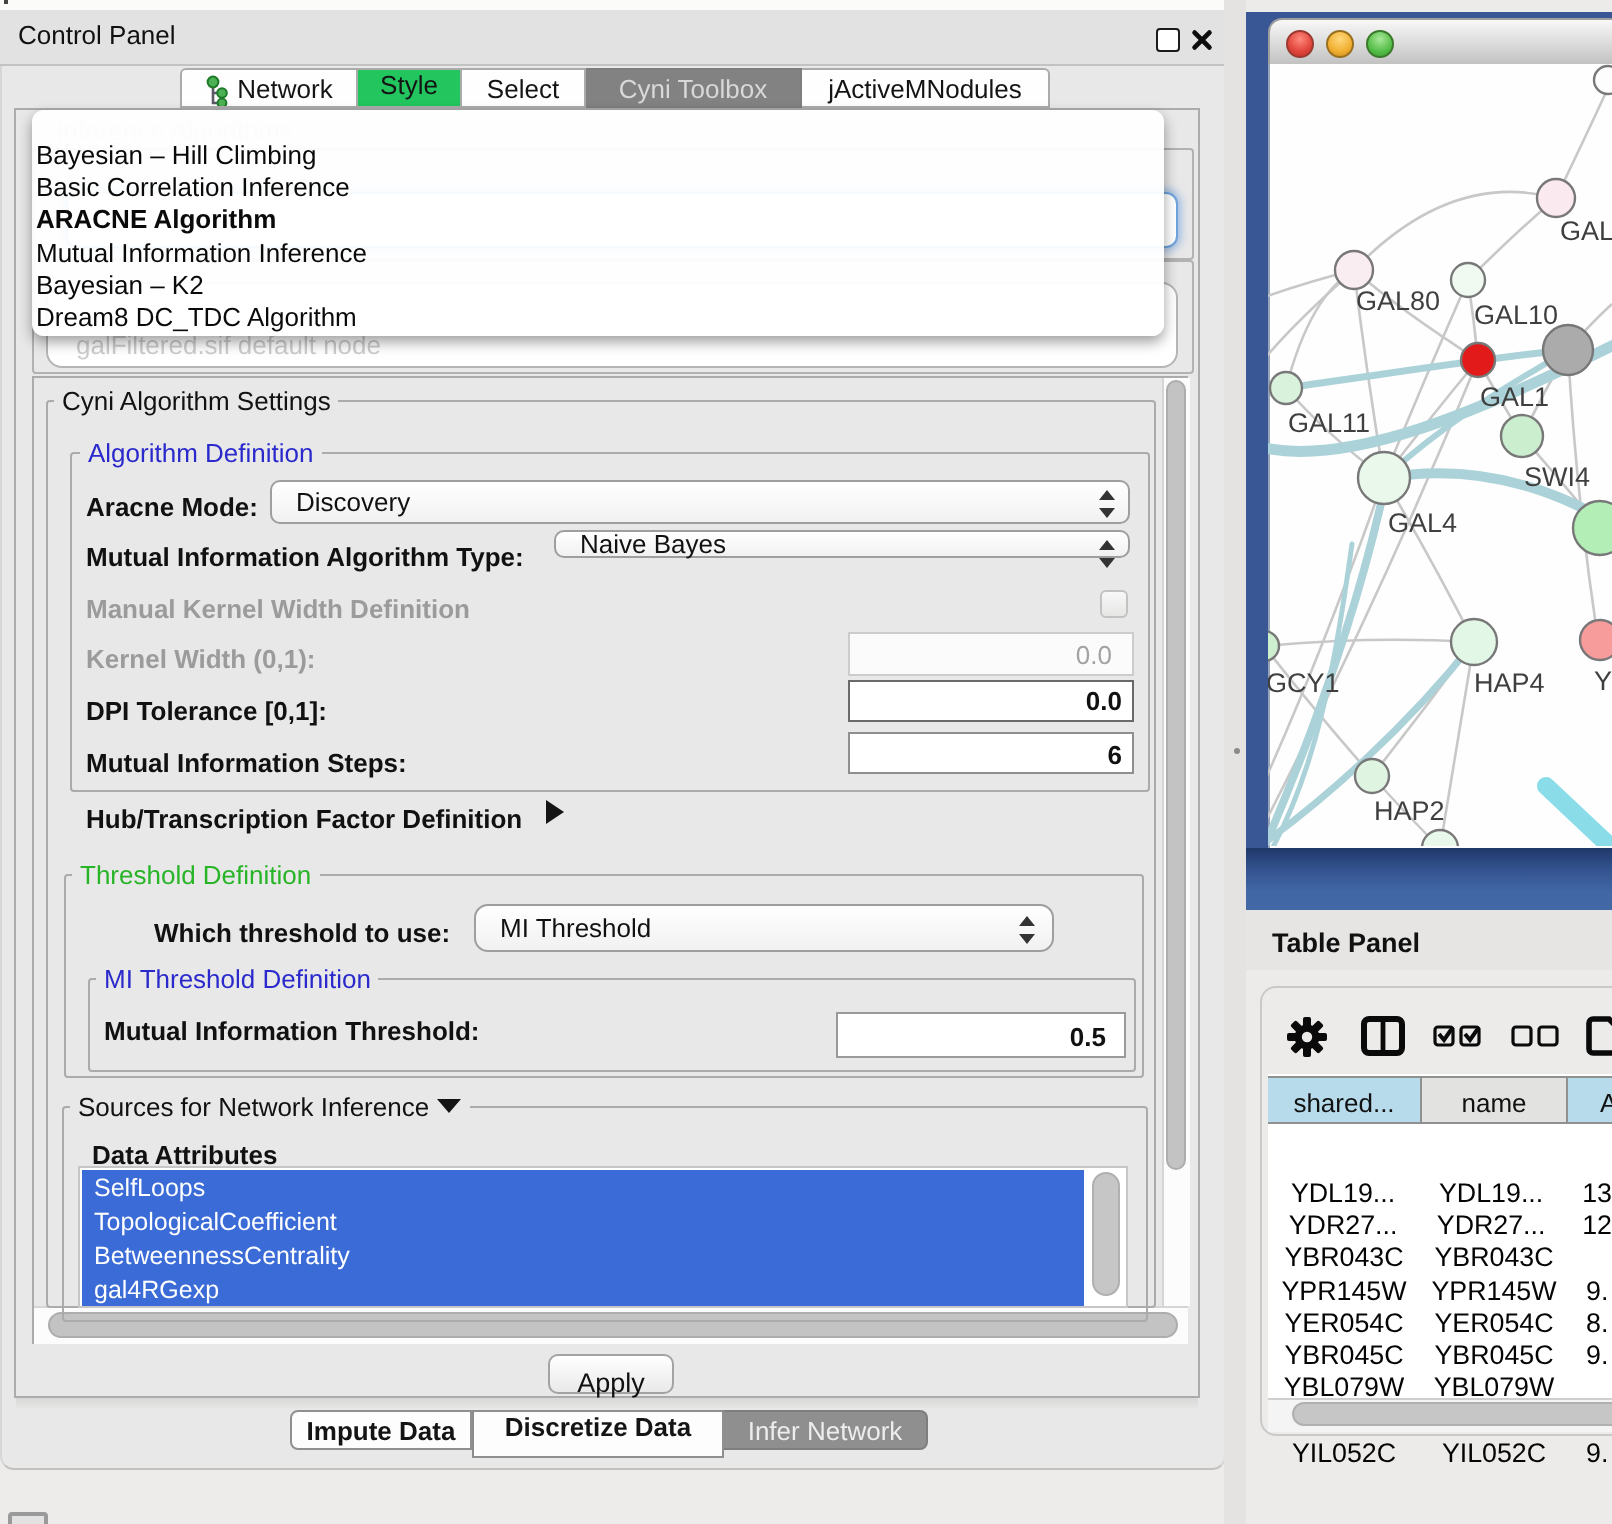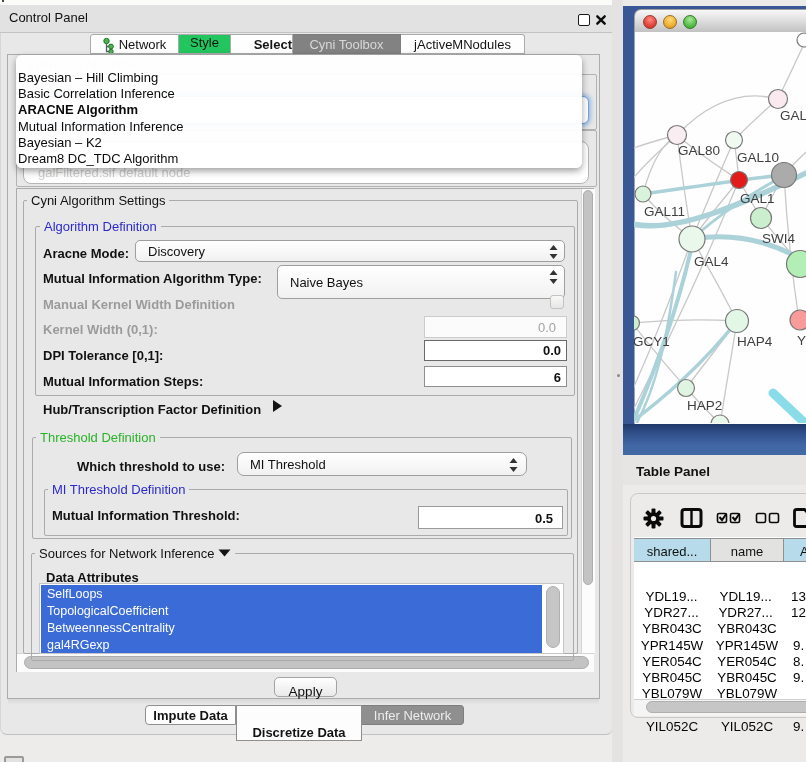--- a/index.html
+++ b/index.html
@@ -37,21 +37,21 @@
         <path d="M3.5 6 V14.5 H7 M3.5 9.5 H6" fill="none" stroke="#5A5A66" stroke-width="1.3"></path>
         <circle cx="3.5" cy="4" r="2.7" fill="#4CB154" stroke="#1C7A28" stroke-width="1"></circle>
         <circle cx="8" cy="9.5" r="2.4" fill="#4CB154" stroke="#1C7A28" stroke-width="1"></circle>
         <circle cx="8" cy="14.5" r="2.2" fill="#4CB154" stroke="#1C7A28" stroke-width="1"></circle>
       </svg>
    <span class="tabtxt">Network</span>
     </div>
  <div style="box-sizing:border-box;width:52px;height:20px;border:1px solid #ABABAB;border-left:none;background:#22c55e;display:flex;align-items:flex-start;justify-content:center;">
       <span class="tabtxt">Style</span>
     </div>
- <div style="box-sizing:border-box;width:62px;height:20px;border:1px solid #ABABAB;border-left:none;background:#FEFEFE;display:flex;align-items:center;justify-content:flex-end;font-weight:bold;">
+ <div style="box-sizing:border-box;width:62px;height:20px;border:1px solid #ABABAB;border-left:none;background:#FEFEFE;display:flex;align-items:center;justify-content:center;">
       <span class="tabtxt">Select</span>
     </div>
  <div style="box-sizing:border-box;width:108px;height:20px;border:1px solid #7E7E7E;border-left:none;background:#828282;display:flex;align-items:center;justify-content:center;">
       <span style="font-size:13px;color:#D8D8D8;">Cyni Toolbox</span>
     </div>
  <div style="box-sizing:border-box;width:124px;height:20px;border:1px solid #ABABAB;border-left:none;border-radius:0 3px 0 0;background:#FEFEFE;display:flex;align-items:center;justify-content:center;">
       <span class="tabtxt">jActiveMNodules</span>
     </div>
 </div>
 
@@ -78,21 +78,21 @@
 <div class="ab b13" style="left:43px;top:246px;">Aracne Mode:</div>
 <div class="combo" style="left:135px;top:240px;width:430px;height:22px;">
     <span class="ct">Discovery</span>
   <svg width="9" height="14" viewBox="0 0 9 14" style="position:absolute;right:6px;top:4px;">
       <path d="M4.5 0 L8.5 5 H0.5 Z" fill="#333"></path>
       <path d="M4.5 14 L8.5 9 H0.5 Z" fill="#333"></path>
     </svg>
   </div>
 
 <div class="ab b13" style="left:43px;top:271px;">Mutual Information Algorithm Type:</div>
-<div class="combo" style="left:277px;top:265px;width:288px;height:34px;">
+<div class="combo" style="left:277px;top:265px;width:288px;height:14px;">
     <span class="ct">Naive Bayes</span>
   <svg width="9" height="14" viewBox="0 0 9 14" style="position:absolute;right:6px;top:4px;">
       <path d="M4.5 0 L8.5 5 H0.5 Z" fill="#333"></path>
       <path d="M4.5 14 L8.5 9 H0.5 Z" fill="#333"></path>
     </svg>
   </div>
 
 <div class="ab b13" style="left:43px;top:297px;color:#9B9B9B;">Manual Kernel Width Definition</div>
 <div class="ab" style="left:550px;top:295px;width:14px;height:14px;background:linear-gradient(#F8F8F8,#E6E6E5);border:1px solid #C2C2C1;border-radius:3px;box-sizing:border-box;"></div>
 
@@ -140,21 +140,21 @@
 <div class="ab" style="left:16px;top:55px;width:566px;height:113px;background:rgba(255,255,255,0.94);border-radius:6px;box-shadow:0 3px 7px rgba(0,0,0,0.38);">
   <div style="position:absolute;left:2px;top:15px;font-size:13px;color:#0A0A0A;line-height:16.2px;white-space:nowrap;">Bayesian – Hill Climbing<br>Basic Correlation Inference<br><b>ARACNE Algorithm</b><br>Mutual Information Inference<br>Bayesian – K2<br>Dream8 DC_TDC Algorithm</div>
 </div>
 
 <div class="ab" style="left:274px;top:677px;width:63px;height:20px;background:linear-gradient(#FFFFFF,#E9E9E9);border:1px solid #A3A3A3;border-radius:5px;box-sizing:border-box;text-align:center;font-size:13.5px;color:#111;padding-top:6px;">Apply</div>
 <div class="ab" style="left:8px;top:699px;width:591px;height:5px;background:linear-gradient(#D8D8D7,#E7E6E6);"></div>
 <div class="ab" style="left:145px;top:705px;height:20px;display:flex;">
  <div style="box-sizing:border-box;width:91px;height:20px;border:1px solid #8F8F8F;border-radius:4px 0 0 4px;background:#FDFDFD;display:flex;align-items:center;justify-content:center;">
       <span class="tabtxt" style="font-weight:bold;">Impute Data</span>
     </div>
- <div style="box-sizing:border-box;width:126px;height:36px;border:1px solid #8F8F8F;border-left:1.5px solid #8C8C8C;background:#FDFDFD;display:flex;align-items:flex-end;justify-content:center;">
+ <div style="box-sizing:border-box;width:126px;height:24px;border:1px solid #8F8F8F;border-left:1.5px solid #8C8C8C;background:#FDFDFD;display:flex;align-items:flex-start;justify-content:center;">
       <span class="tabtxt" style="font-weight:bold;">Discretize Data</span>
     </div>
  <div style="box-sizing:border-box;width:102px;height:20px;border:1px solid #7E7E7E;border-left:none;border-radius:0 4px 4px 0;background:#8F8F8F;display:flex;align-items:center;justify-content:center;">
       <span style="font-size:13px;color:#EDEDED;">Infer Network</span>
     </div>
 </div>
 <div class="ab" style="left:4px;top:756px;width:20px;height:13px;background:#E3E2E2;border:2px solid #9A9A9A;border-radius:2px;box-sizing:border-box;"></div>
 
 <div class="ab" style="left:612px;top:0;width:11px;height:762px;background:#E4E3E2;"></div>
 <div class="ab" style="left:617px;top:374px;width:3px;height:3px;border-radius:1.5px;background:#8A8A8A;"></div>

